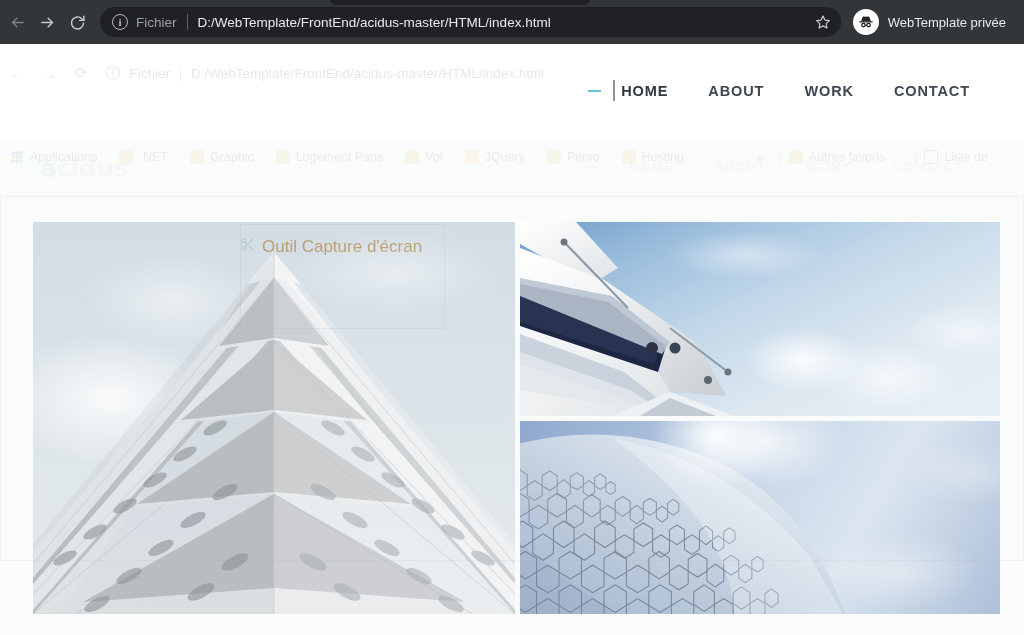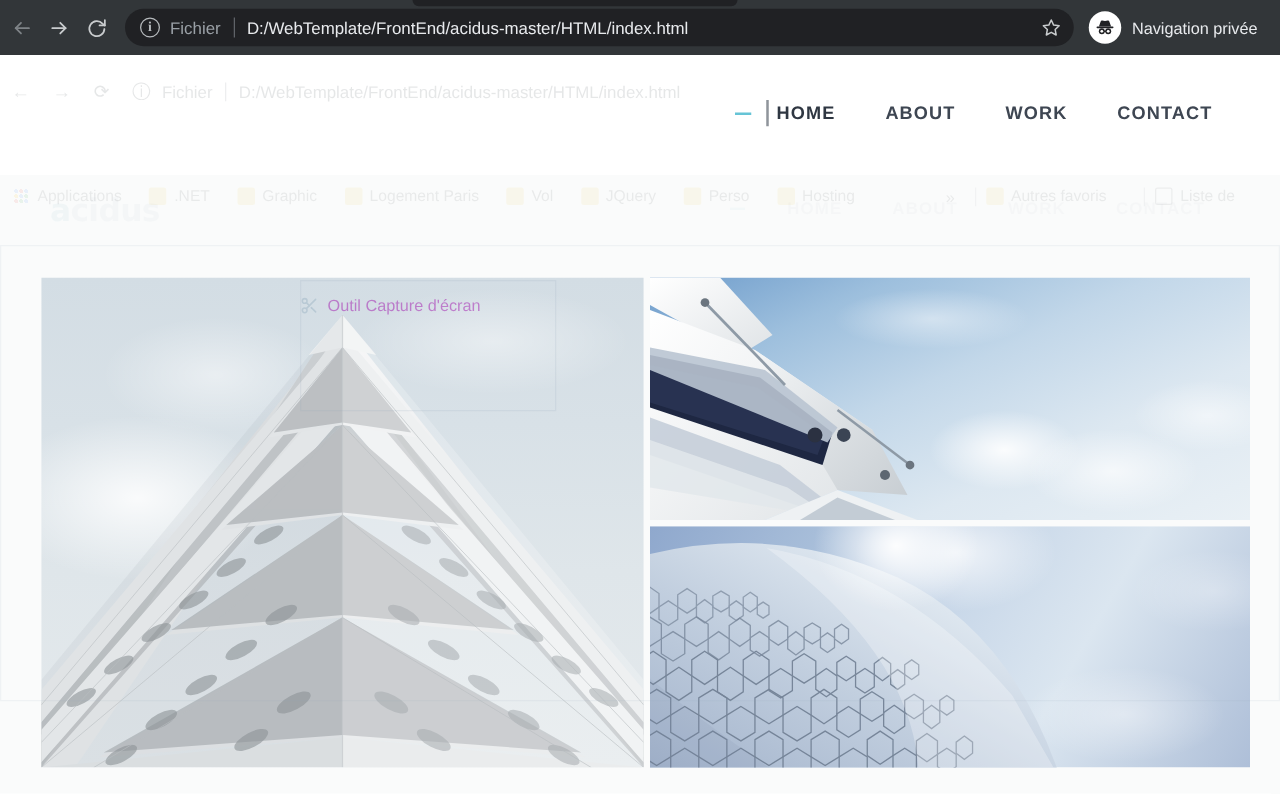--- a/index.html
+++ b/index.html
@@ -144,21 +144,21 @@
   .gh2-link {
     color:#f0f2f3; font-size:13.5px; font-weight:bold;
     letter-spacing:0.9px; padding:0 20px; white-space:nowrap;
   }
 
   .ghost-snip {
     left:240px; top:187px; width:200px; height:75px; opacity:0.5;
     display:flex; align-items:flex-start; padding-top:6px;
   }
   .gsnip-ico { width:15px;height:15px;margin-right:7px;position:relative;flex:0 0 auto; }
-  .gsnip-txt { color:#a21caf; font-size:13px; white-space:nowrap; }
+  .gsnip-txt { color:#a16207; font-size:17px; white-space:nowrap; }
   .ghost-snipbox {
     left:240px; top:180px; width:205px; height:105px;
     border:1px solid rgba(150,170,185,0.20); opacity:0.8;
   }
   .ghost-bigbox {
     left:0; top:152px; width:1024px; height:365px;
     border:1px solid rgba(150,170,185,0.10);
   }
 
   
@@ -240,21 +240,21 @@
         <svg width="18" height="18" viewBox="0 0 24 24">
           <path d="M5.5 11 L7.4 5.6 Q7.8 4.4 9 4.6 L12 5.1 L15 4.6 Q16.2 4.4 16.6 5.6 L18.5 11 Z" fill="#202124"></path>
           <rect x="3" y="11" width="18" height="1.7" rx="0.8" fill="#202124"></rect>
           <circle cx="8.6" cy="16.1" r="3.2" fill="#202124"></circle>
           <circle cx="15.4" cy="16.1" r="3.2" fill="#202124"></circle>
           <rect x="10.9" y="15.4" width="2.2" height="1.3" fill="#202124"></rect>
           <circle cx="8.6" cy="16.1" r="1.5" fill="#ffffff"></circle>
           <circle cx="15.4" cy="16.1" r="1.5" fill="#ffffff"></circle>
         </svg>
       </div>
-      <div class="incog-label">Navigation privée</div>
+      <div class="incog-label">WebTemplate privée</div>
     </div>
   </div>
 
   <div class="page">
 
     <div class="site-header">
       <div class="site-nav">
         <div class="nav-dash"></div>
         <div class="nav-caret"></div>
         <a class="nav-link active">HOME</a>

